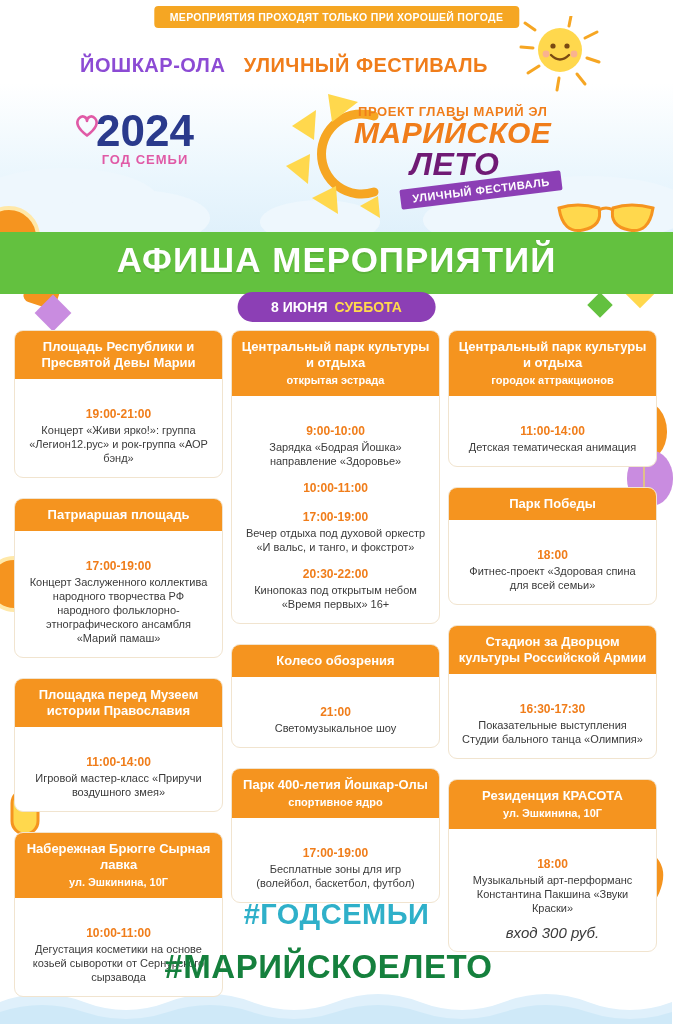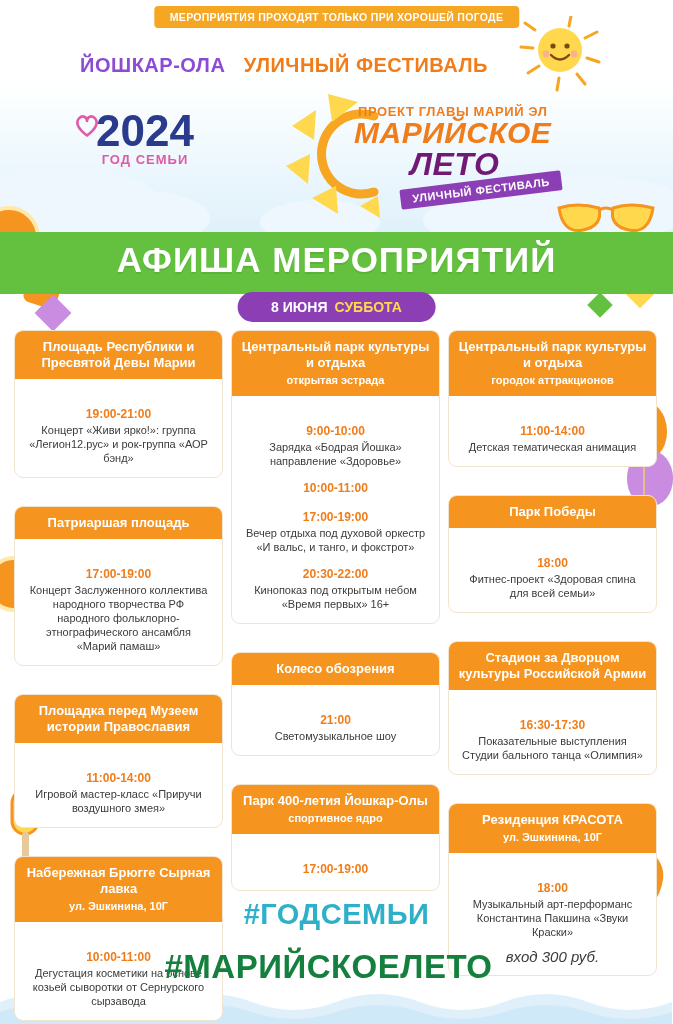--- a/index.html
+++ b/index.html
@@ -102,21 +102,21 @@
     padding: 7px 34px; font-size: 14px; font-weight: bold; z-index: 7;
     white-space: nowrap;
   }
   .date-pill .wd { color: #ffd84d; margin-left: 7px; }
 
   
   .cols {
     position: absolute; top: 330px; left: 14px; width: 645px;
     display: flex; gap: 8px; z-index: 5;
   }
-  .col { width: 209px; display: flex; flex-direction: column; gap: 28px; }
+  .col { width: 209px; display: flex; flex-direction: column; gap: 20px; }
 
   .card {
     border-radius: 9px; overflow: hidden; background: #fff;
     border: 1px solid #f1e4cf;
   }
   .card-head {
     text-align: center; color: #fff; font-weight: bold;
     padding: 8px 6px 8px; font-size: 13px; line-height: 16px;
   }
   .card-head .sub { display: block; font-size: 11px; font-weight: bold; margin-top: 1px; }
@@ -356,20 +356,21 @@
       </div>
 
       <div class="card">
         <div class="card-head orange">
           <span>Парк 400-летия Йошкар-Олы</span>
           <span class="sub">спортивное ядро</span>
         </div>
         <div class="card-body">
           <div class="ev">
             <div class="ev-time">17:00-19:00</div>
+            <div class="ev-text">Бесплатные зоны для игр (волейбол, баскетбол, футбол)</div>
           </div>
         </div>
       </div>
 
     </div>
 
     <div class="col">
 
       <div class="card">
         <div class="card-head orange">

